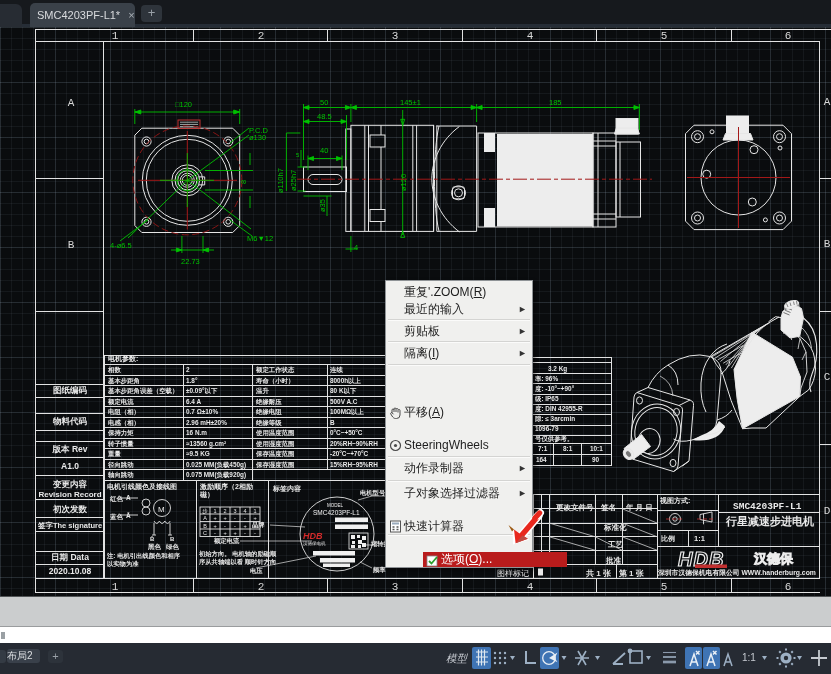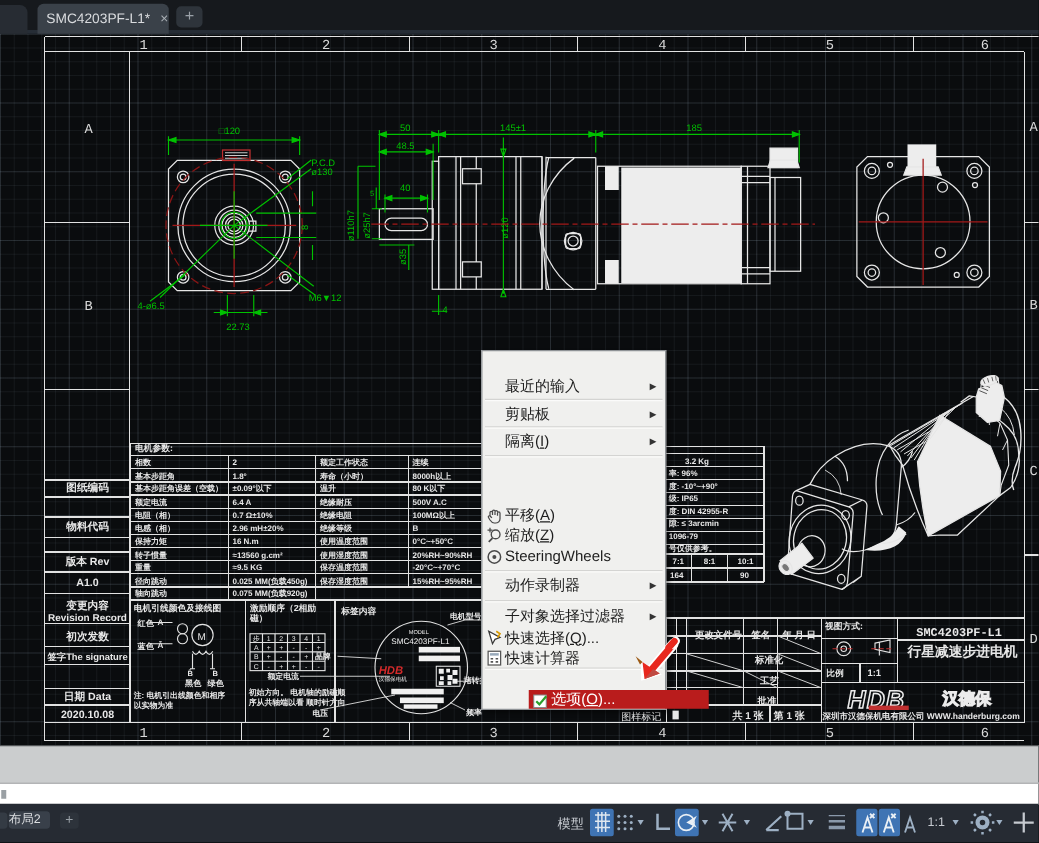--- a/index.html
+++ b/index.html
@@ -26,21 +26,21 @@
   
   #grayband{left:0;top:596px;width:831px;height:30px;background:#cbcdce;border-top:1px solid #515456;}
   #whiteband{left:0;top:626px;width:831px;height:17px;background:#ffffff;border-top:1px solid #9a9c9e;
      color:#888;font-size:9px;line-height:16px;}
   #statusbar{left:0;top:643px;width:831px;height:31px;background:#262b33;}
   #laystub{position:absolute;left:-8px;top:7px;width:14px;height:13px;background:#343b44;border-radius:3px;}
   #laytab{position:absolute;left:7px;top:6px;width:33px;height:14px;background:#39404a;border-radius:3px;
       color:#dcdee1;font-size:10px;line-height:14px;text-align:left;}
   #layplus{position:absolute;left:48px;top:7px;width:15px;height:13px;background:#2d333b;border-radius:3px;
       color:#9aa1a8;font-size:11px;line-height:12px;text-align:center;}
-  .sbtxt{position:absolute;color:#c6cad0;font-size:10.5px;top:9px;}
+  .sbtxt{position:absolute;color:#c6cad0;font-size:10.5px;top:9px;font-style:italic;}
 </style>
 </head>
 <body>
 <div id="page">
 <div id="canvas" class="abs"></div>
 <div id="tabbar" class="abs">
   <div class="strip"></div>
   <div id="tabstub"></div>
   <div id="tab1">SMC4203PF-L1* <span class="x">×</span></div>
   <div id="tabplus">+</div>
@@ -559,20 +559,23 @@
 
 <div class="abs" id="menu" style="left:385px;top:280px;width:148px;height:288px;background:#f0f0ee;
   border:1px solid #8f9396;box-sizing:border-box;box-shadow:2px 2px 4px rgba(0,0,0,.45);font-size:12px;color:#1e1e1e;">
   <style>
     .mi{position:absolute;left:0;width:146px;height:17px;line-height:17px;white-space:nowrap;}
     .mi .t{position:absolute;left:18px;top:0;}
     .mi .ic{position:absolute;left:3px;top:2px;width:13px;height:13px;}
     .mi .ar{position:absolute;right:5px;top:0;font-size:9px;color:#333;}
     .msep{position:absolute;left:2px;width:142px;height:0;border-top:1px solid #d4d4d2;border-bottom:1px solid #fbfbfa;}
   </style>
+  <div class="mi" style="top:3px">
+        <span class="t">重复'.ZOOM(<u>R</u>)</span>
+      </div>
   <div class="mi" style="top:20px">
         <span class="t">最近的输入</span>
         <span class="ar">►</span>
       </div>
   <div class="msep" style="top:37.5px"></div>
   <div class="mi" style="top:42px">
         <span class="t">剪贴板</span>
         <span class="ar">►</span>
       </div>
   <div class="msep" style="top:59.5px"></div>
@@ -580,51 +583,36 @@
         <span class="t">隔离(<u>I</u>)</span>
         <span class="ar">►</span>
       </div>
   <div class="msep" style="top:82.5px"></div>
   <div class="mi" style="top:123px">
         <svg class="ic" viewBox="0 0 13 13">
           <path d="M3 7 V4 a1 1 0 0 1 2 0 M5 6 V3 a1 1 0 0 1 2 0 M7 6 V3.5 a1 1 0 0 1 2 0 M9 6.5 V4.5 a1 1 0 0 1 2 0 V9 a3.5 3.5 0 0 1 -3.5 3.5 H6.5 C5 12.5 4 11.5 3 10 L1.8 8 a0.9 0.9 0 0 1 1.5 -1 L4.5 8.3" fill="none" stroke="#4a4a4a" stroke-width="1"></path>
         </svg>
         <span class="t">平移(<u>A</u>)</span>
       </div>
-  <div class="mi" style="top:139px">
-        <svg class="ic" viewBox="0 0 13 13">
-          <circle cx="7.5" cy="5.5" r="3.5" fill="none" stroke="#4a4a4a" stroke-width="1.1"></circle>
-          <path d="M5 8.5 L2 11.5" stroke="#4a4a4a" stroke-width="1.4"></path>
-          <path d="M1 2 h4 M3 0 v4" stroke="#4a4a4a" stroke-width="1"></path>
-        </svg>
-        <span class="t">缩放(<u>Z</u>)</span>
-      </div>
   <div class="mi" style="top:155.5px">
         <svg class="ic" viewBox="0 0 13 13">
           <circle cx="6.5" cy="6.5" r="5" fill="none" stroke="#4a4a4a" stroke-width="1.2"></circle>
           <circle cx="6.5" cy="6.5" r="1.6" fill="#4a4a4a"></circle>
         </svg>
         <span class="t">SteeringWheels</span>
       </div>
   <div class="msep" style="top:174.5px"></div>
   <div class="mi" style="top:179px">
         <span class="t">动作录制器</span>
         <span class="ar">►</span>
       </div>
   <div class="msep" style="top:198.5px"></div>
   <div class="mi" style="top:204px">
         <span class="t">子对象选择过滤器</span>
         <span class="ar">►</span>
-      </div>
-  <div class="mi" style="top:220.5px">
-        <svg class="ic" viewBox="0 0 13 13">
-          <path d="M2 1 L5 11 L7 7.5 L11 6 Z" fill="#fff" stroke="#3a3a3a" stroke-width="1"></path>
-          <path d="M8 1 l3 2 -2 3" fill="none" stroke="#d99a00" stroke-width="1.3"></path>
-        </svg>
-        <span class="t">快速选择(<u>Q</u>)...</span>
       </div>
   <div class="mi" style="top:236.5px">
         <svg class="ic" viewBox="0 0 13 13">
           <rect x="1.5" y="1" width="10" height="11" fill="#fff" stroke="#555" stroke-width="1"></rect>
           <rect x="3" y="2.5" width="7" height="2" fill="#9ab"></rect>
           <path d="M3.5 7 h2 M3.5 9.5 h2 M7.5 7 h2 M7.5 9.5 h2" stroke="#555" stroke-width="1.3"></path>
         </svg>
         <span class="t">快速计算器</span>
       </div>
   <div class="msep" style="top:253px"></div>

